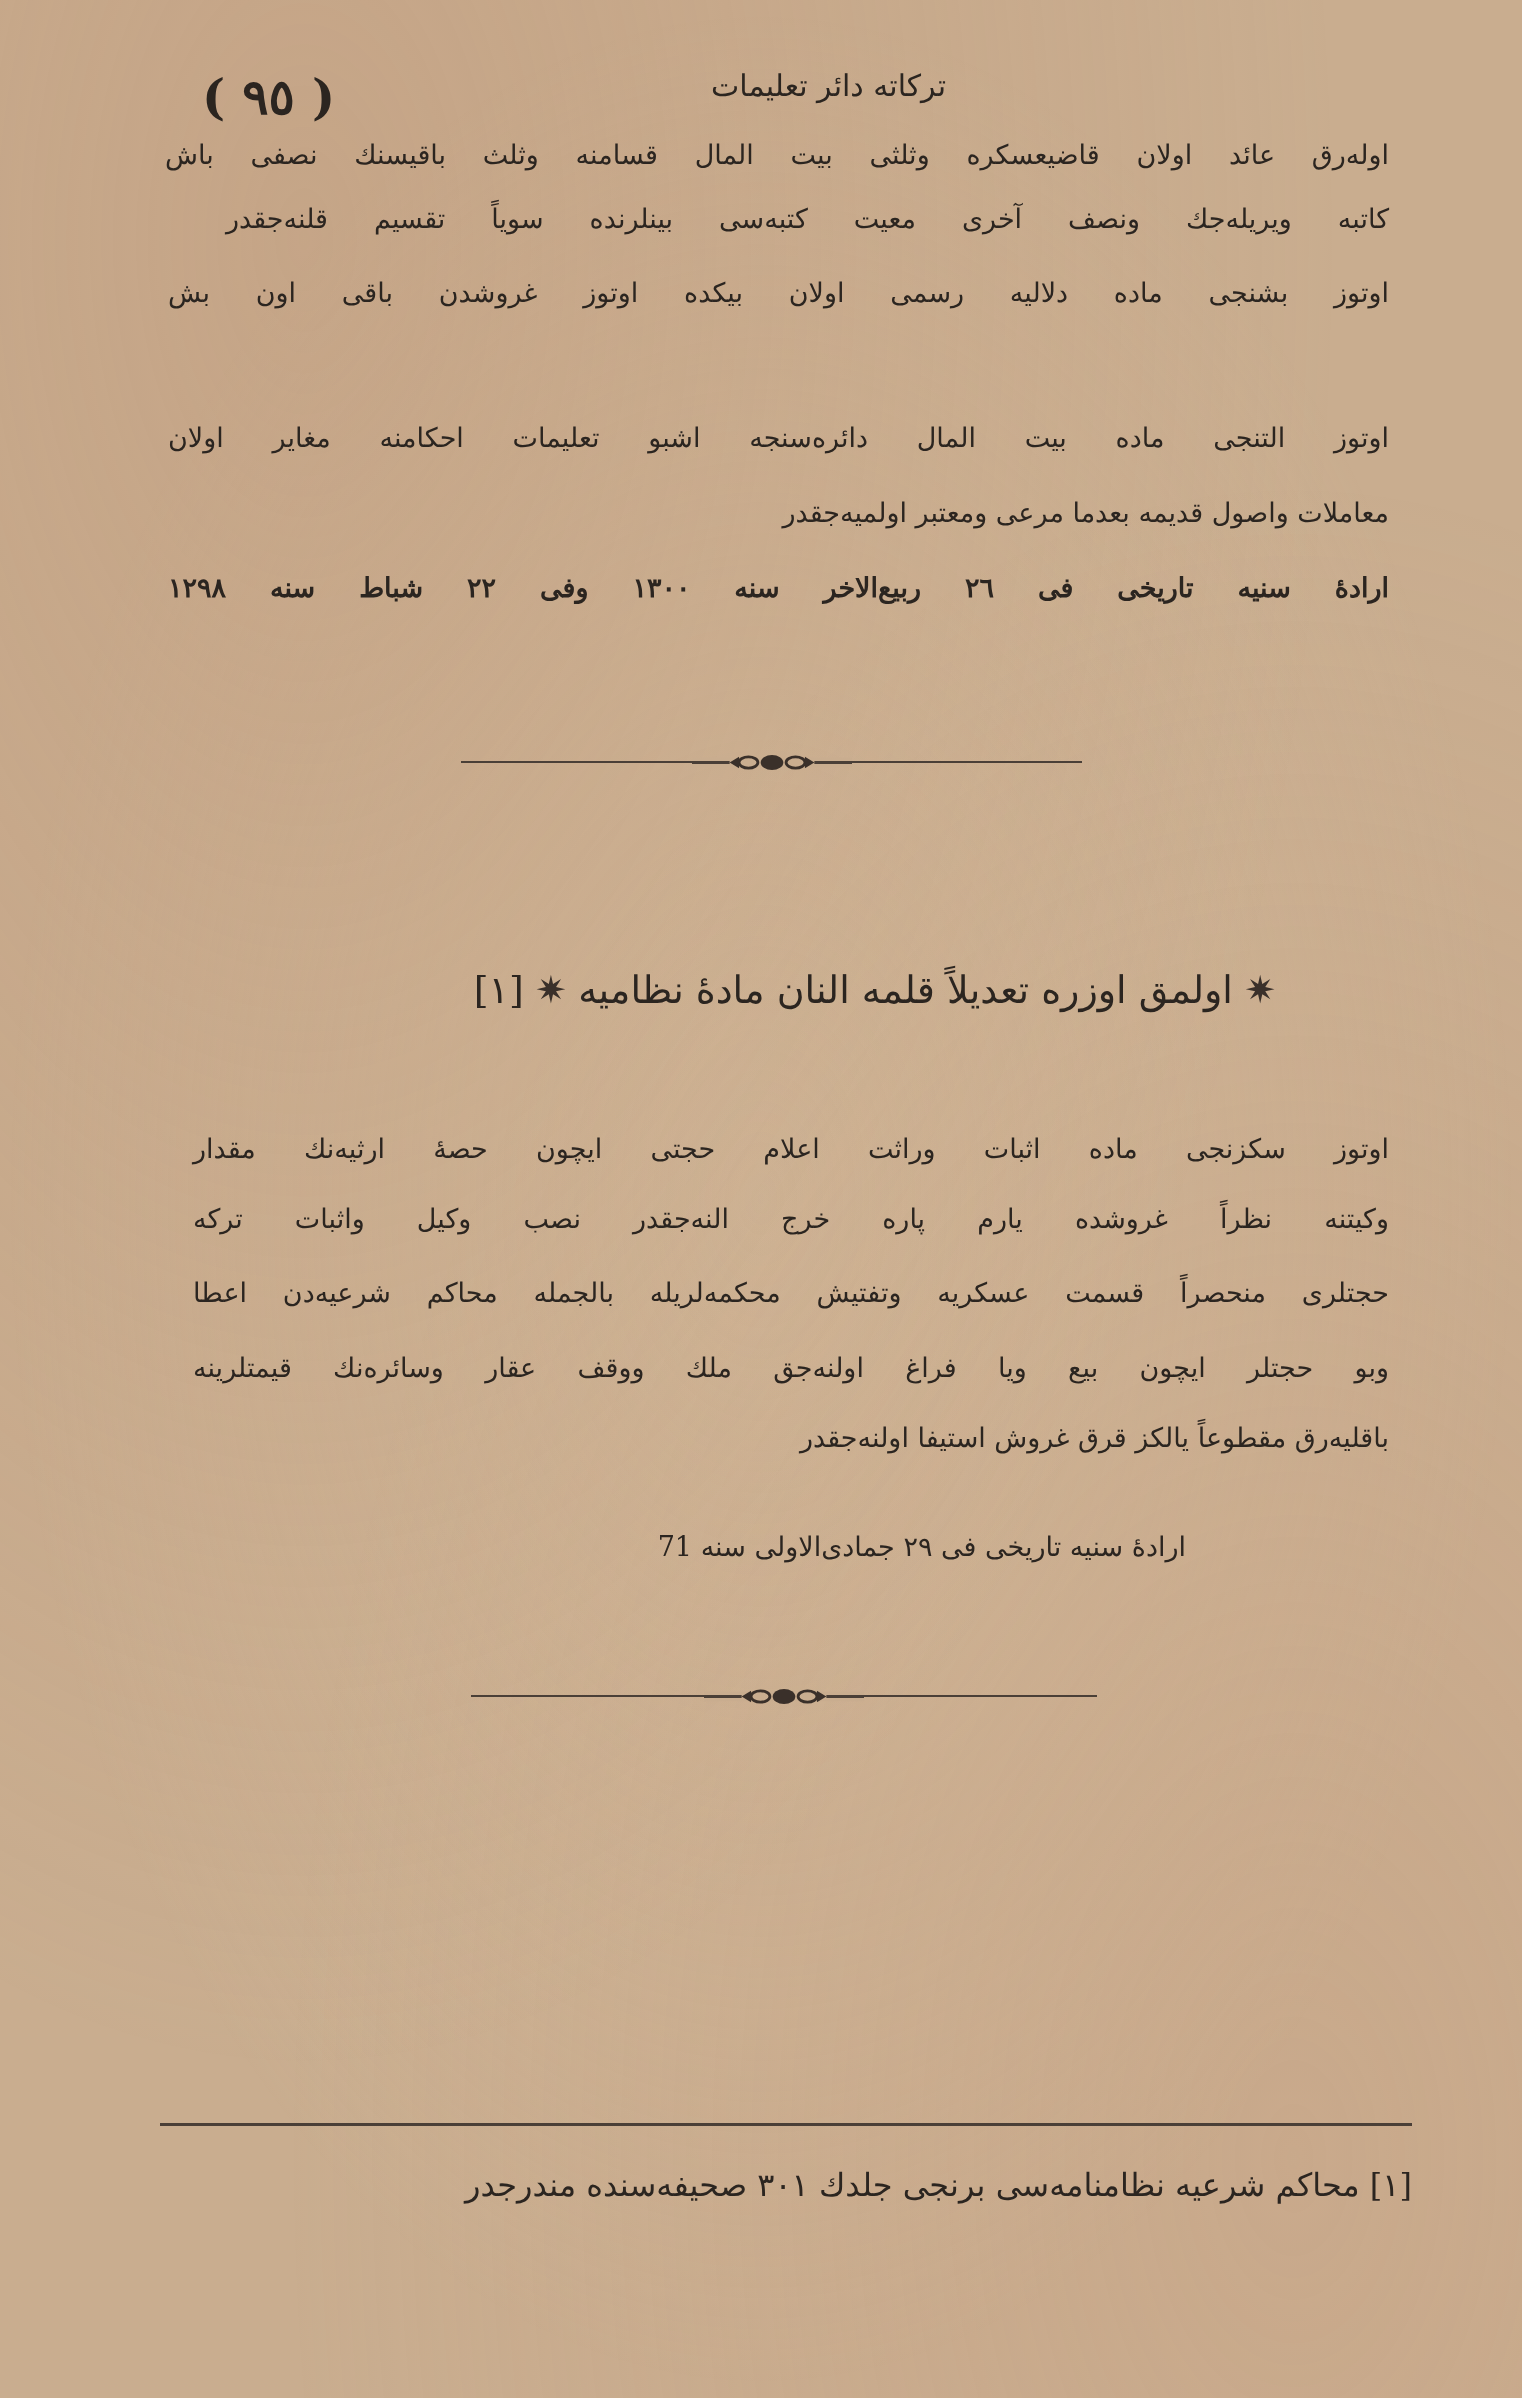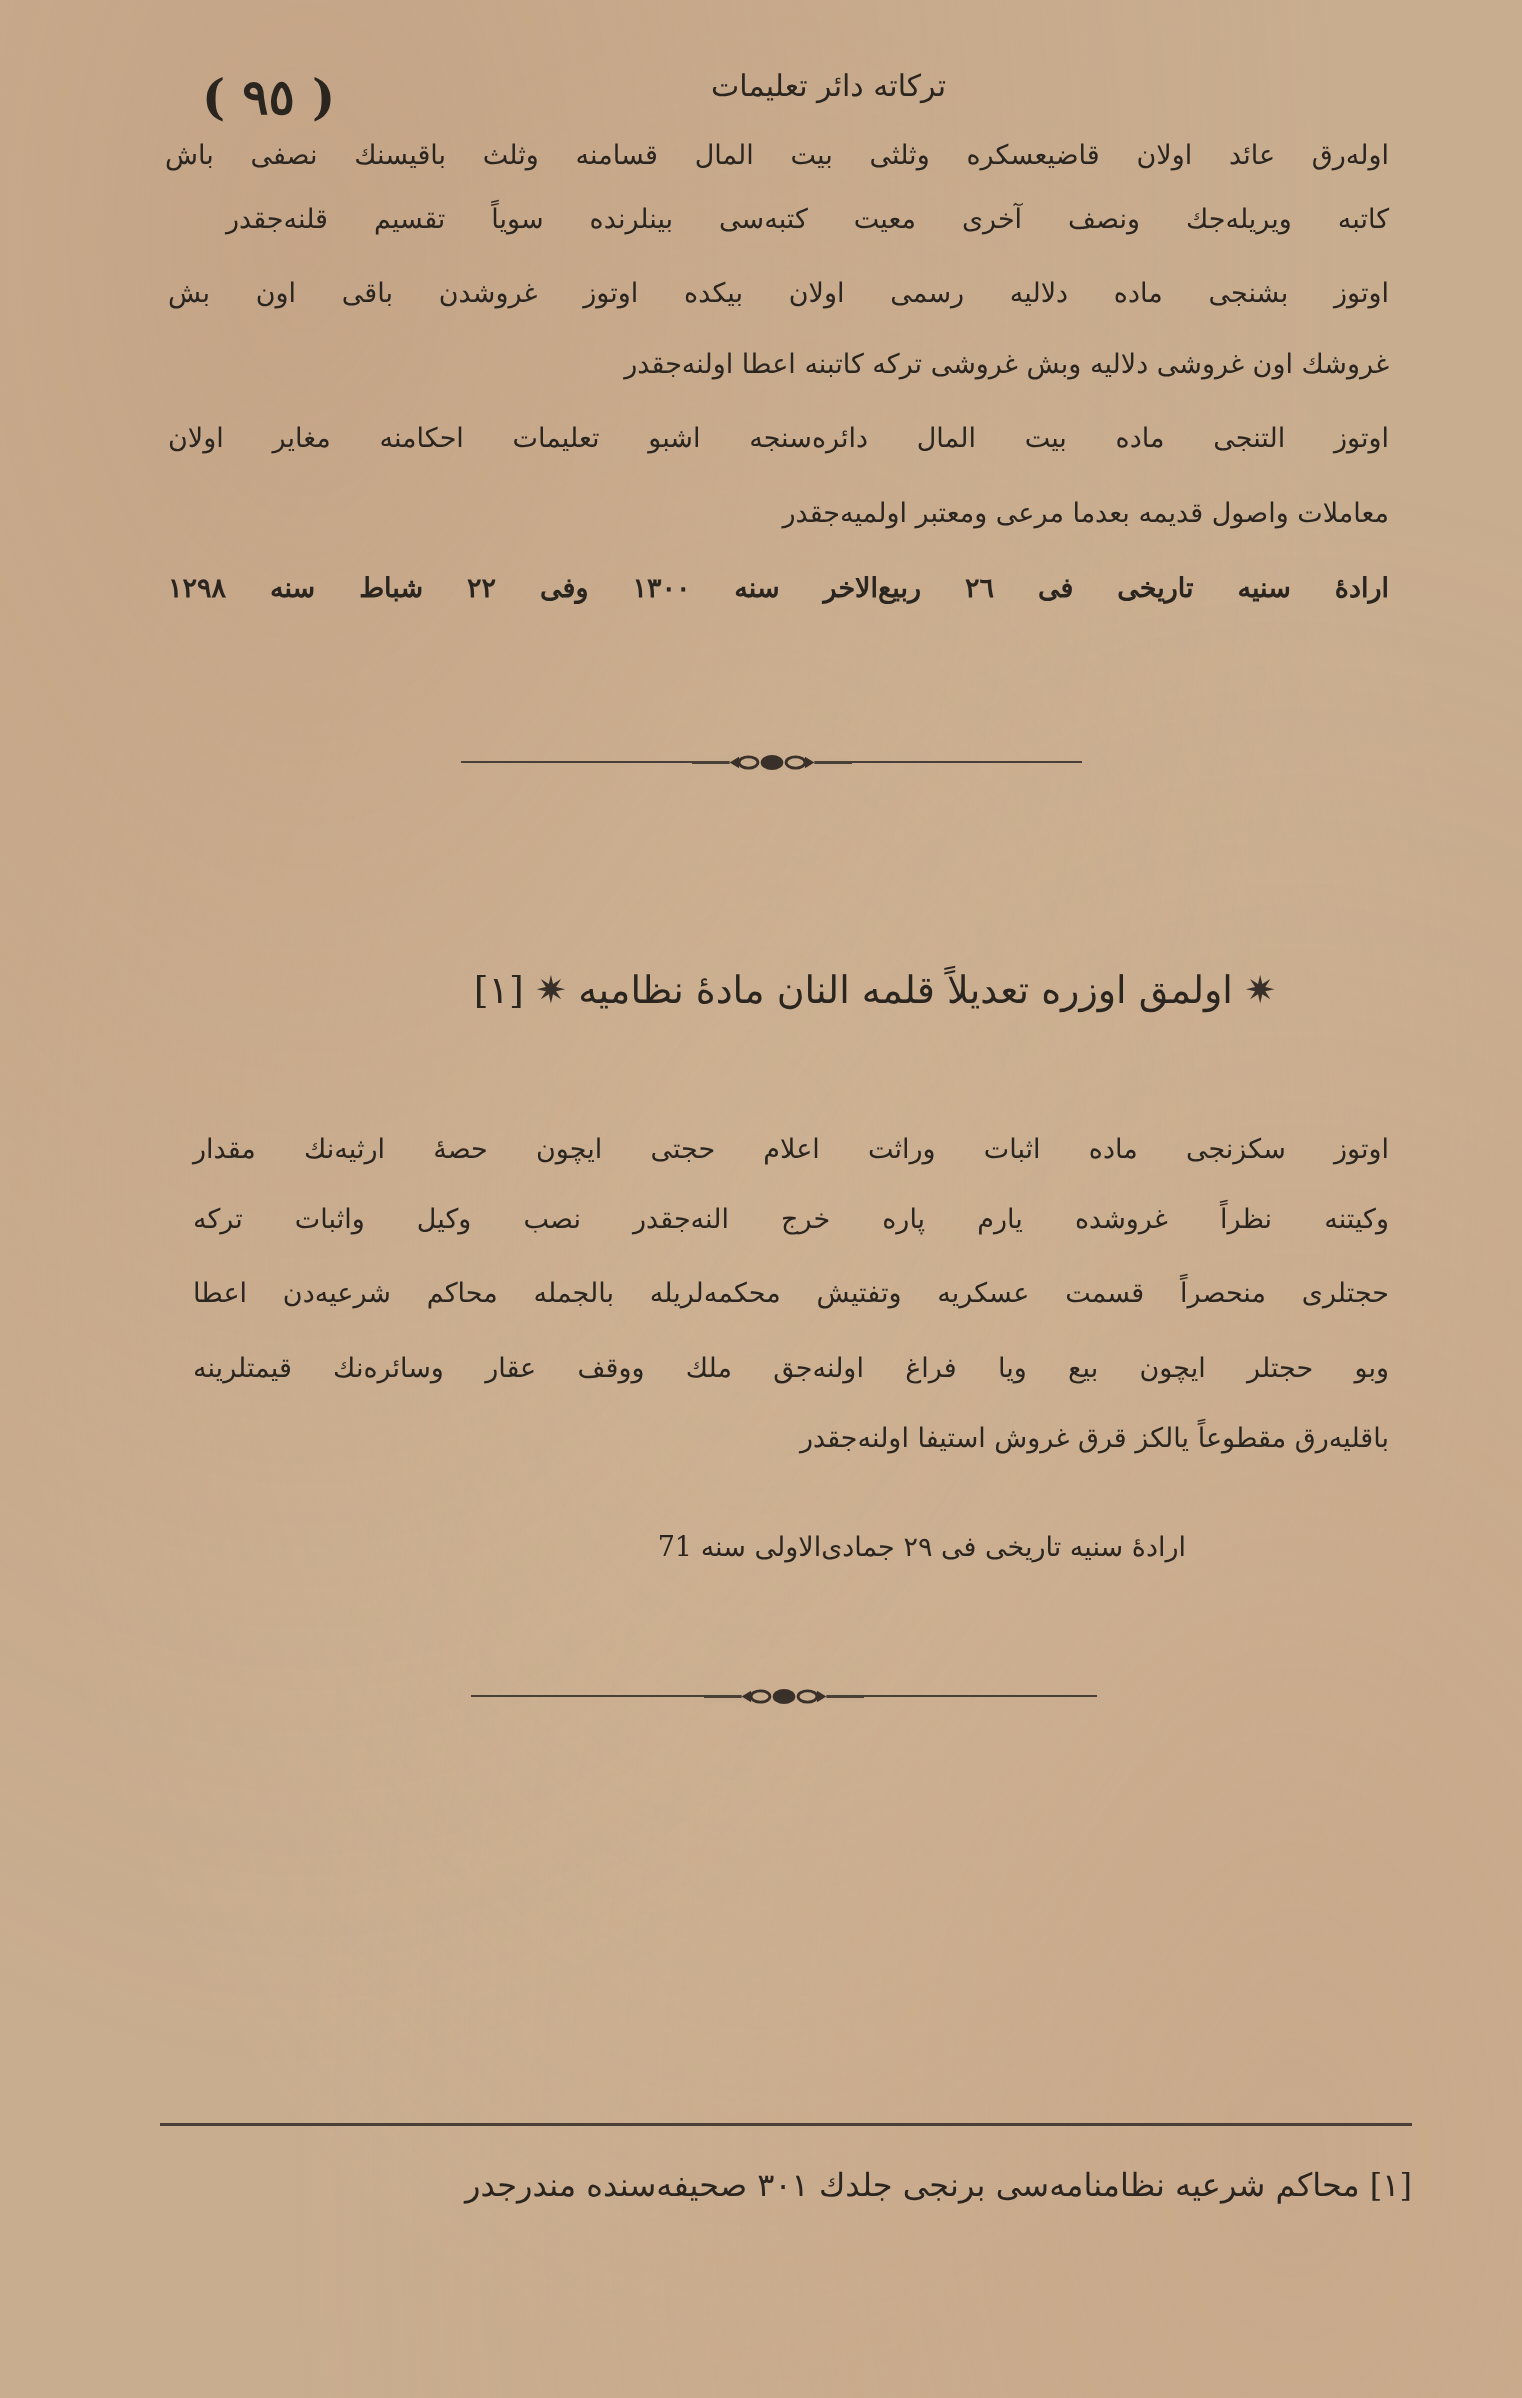--- a/index.html
+++ b/index.html
@@ -125,21 +125,20 @@
 <div class="page">
 
   <div class="header">
     <div class="page-number">( ٩٥ )</div>
     <div class="running-title rtl">تركاته دائر تعليمات</div>
   </div>
 
   <div class="line justify" style="top:141px; left:165px; width:1224px;">اوله‌رق عائد اولان قاضیعسکره وثلثی بیت المال قسامنه وثلث باقیسنك نصفی باش</div>
   <div class="line justify" style="top:205px; left:226px; width:1163px;">کاتبه ویریله‌جك ونصف آخری معیت کتبه‌سی بینلرنده سویاً تقسیم قلنه‌جقدر</div>
   <div class="line justify" style="top:279px; left:168px; width:1221px;">اوتوز بشنجی ماده     دلالیه رسمی اولان بیکده اوتوز غروشدن باقی اون بش</div>
-  <div class="line" style="top:350px; left:292px; width:1097px; text-align:right;">غروشك اون غروشی دلالیه وبش غروشی ترکه کاتبنه اعطا اولنه‌جقدر</div>
   <div class="line justify" style="top:424px; left:168px; width:1221px;">اوتوز التنجی ماده     بیت المال دائره‌سنجه اشبو تعلیمات احکامنه مغایر اولان</div>
   <div class="line" style="top:499px; left:527px; width:862px; text-align:right;">معاملات واصول قدیمه بعدما مرعی ومعتبر اولمیه‌جقدر</div>
   <div class="line justify" style="top:574px; left:168px; width:1221px; font-weight:bold;">ارادهٔ سنیه تاریخی فی ٢٦ ربیع‌الاخر سنه ١٣٠٠ وفی ٢٢ شباط سنه ١٢٩٨</div>
 
   <div class="ornament" style="top:753px; left:461px; width:621px;">
     <div class="bar"></div>
     <div class="center">
       <svg width="160" height="19" viewBox="0 0 170 20">
         <rect x="0" y="5" width="170" height="10" fill="#c9ad8f"></rect>
         <path d="M0 10 H40 M130 10 H170" stroke="#4a3f37" stroke-width="3"></path>

